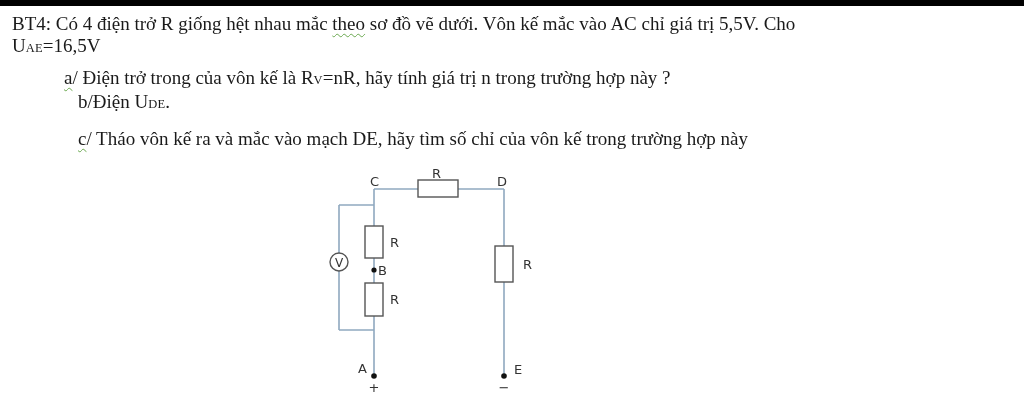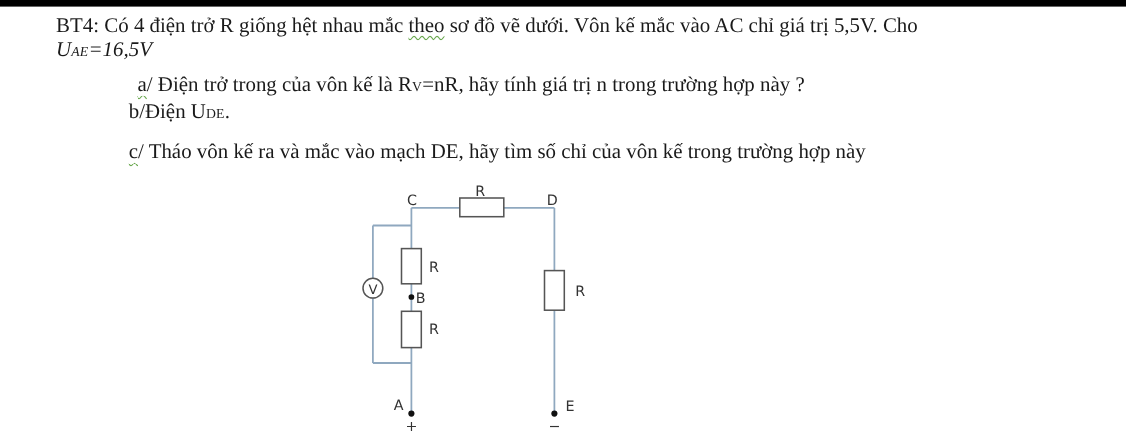--- a/index.html
+++ b/index.html
@@ -8,31 +8,31 @@
     background: #ffffff; position: relative;
     font-family: "Liberation Serif", "DejaVu Serif", serif;
     color: #1a1a1a;
   }
   .topbar {
     position: absolute; left: 0; top: 0; width: 1024px; height: 6px;
     background: #000000;
   }
   .line {
     position: absolute; white-space: nowrap;
-    font-size: 19px; line-height: 22px; margin-left: 39px;
+    font-size: 19px; line-height: 22px;
   }
   .sub { font-size: 12.5px; text-transform: uppercase; letter-spacing: 0.2px; }
   .squiggle {
     text-decoration: underline wavy #6aa84f;
     text-decoration-thickness: 1px;
     text-underline-offset: 3px;
   }
   #l1 { left: 12px; top: 13px; }
-  #l2 { left: 12px; top: 35px; font-style: italic; }
-  #la { left: 86px; top: 67px; }
+  #l2 { left: 12px; top: 35px; }
+  #la { left: 64px; top: 67px; }
   #lb { left: 78px; top: 91px; }
   #lc { left: 78px; top: 128px; }
   svg.circuit { position: absolute; left: 0; top: 0; }
   .lbl { font-family: "DejaVu Sans", "Liberation Sans", sans-serif; font-size: 13px; fill: #333; }
 </style>
 </head>
 <body>
 
 <div class="topbar"></div>
 

